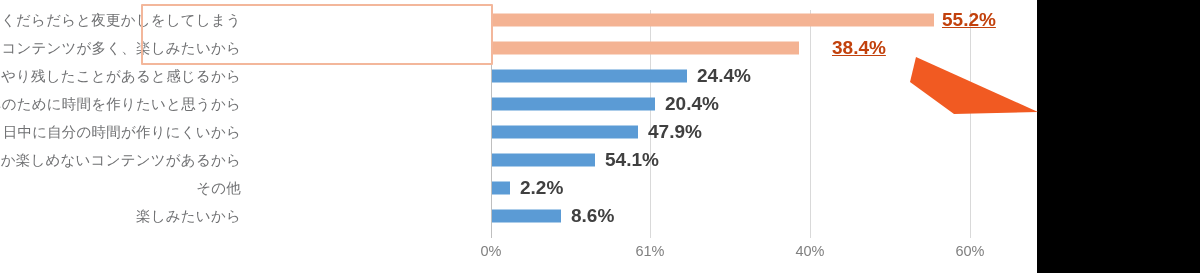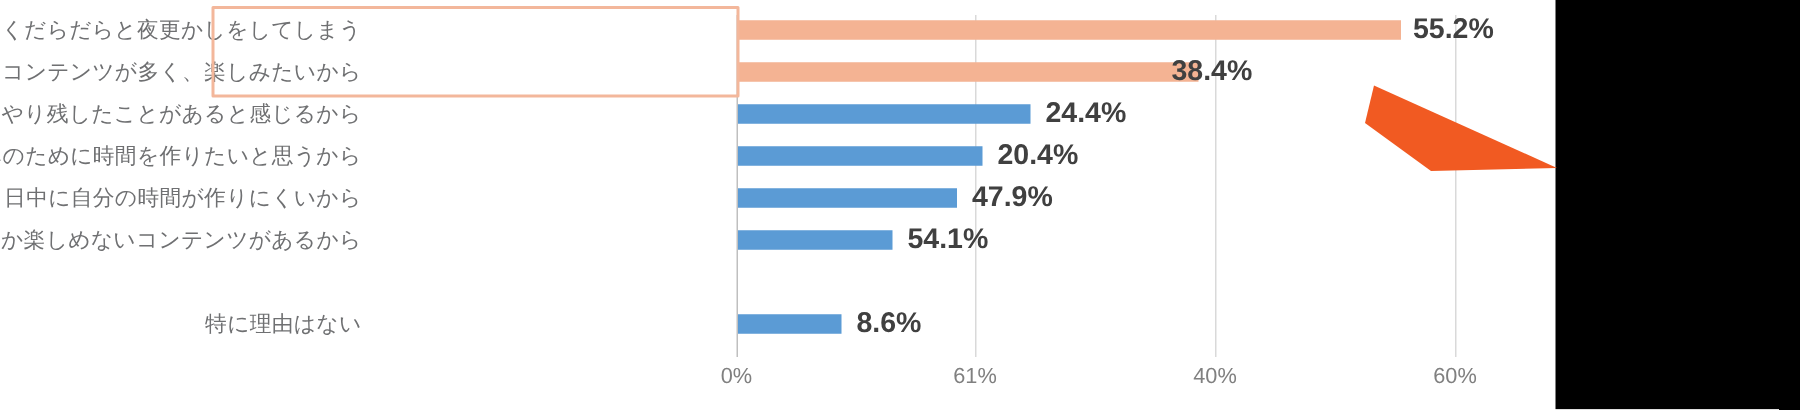--- a/index.html
+++ b/index.html
@@ -81,21 +81,21 @@
   .bar.blue   { background: #5b9bd5; }
 
   .val {
     position: absolute;
     top: 50%;
     transform: translateY(-50%);
     font-size: 19px;
     font-weight: bold;
     white-space: nowrap;
   }
-  .val.orange { color: #404040; }
+  .val.orange { color: #c2410c; text-decoration: underline; }
   .val.blue   { color: #404040; }
 
   
   .highlight-box {
     position: absolute;
     left: 141px;
     top: 4px;
     width: 352px;
     height: 61px;
     border: 2px solid #f3b79b;
@@ -157,21 +157,21 @@
 
     <div class="row" style="top:6px;">
       <span class="cat-label">なんとなくだらだらと夜更かしをしてしまう</span>
       <div class="bar orange" style="width:442px;"></div>
       <span class="val orange" style="left:942px;">55.2%</span>
     </div>
 
     <div class="row" style="top:34px;">
       <span class="cat-label">気になるコンテンツが多く、楽しみたいから</span>
       <div class="bar orange" style="width:307px;"></div>
-      <span class="val orange" style="left:781px;text-align:center;">38.4%</span>
+      <span class="val orange" style="left:832px;text-align:center;">38.4%</span>
     </div>
 
     <div class="row" style="top:62px;">
       <span class="cat-label">その日のうちにやり残したことがあると感じるから</span>
       <div class="bar blue" style="width:195px;"></div>
       <span class="val blue" style="left:697px;">24.4%</span>
     </div>
 
     <div class="row" style="top:90px;">
       <span class="cat-label">勤務時間が長く、楽しみのために時間を作りたいと思うから</span>
@@ -184,23 +184,28 @@
       <div class="bar blue" style="width:146px;"></div>
       <span class="val blue" style="left:648px;">47.9%</span>
     </div>
 
     <div class="row" style="top:146px;">
       <span class="cat-label">夜の時間帯にしか楽しめないコンテンツがあるから</span>
       <div class="bar blue" style="width:103px;"></div>
       <span class="val blue" style="left:605px;">54.1%</span>
     </div>
 
+    <div class="row" style="top:174px;">
+      <span class="cat-label">その他</span>
+      <div class="bar blue" style="width:18px;"></div>
+      <span class="val blue" style="left:520px;">2.2%</span>
+    </div>
 
     <div class="row" style="top:202px;">
-      <span class="cat-label">特に理由はない</span>
+      <span class="cat-label">楽しみたいから</span>
       <div class="bar blue" style="width:69px;"></div>
       <span class="val blue" style="left:571px;">8.6%</span>
     </div>
 
     <div class="highlight-box"></div>
 
     <span class="tick" style="left:491px;">0%</span>
     <span class="tick" style="left:650px;">61%</span>
     <span class="tick" style="left:810px;">40%</span>
     <span class="tick" style="left:970px;text-align:center;">60%</span>

